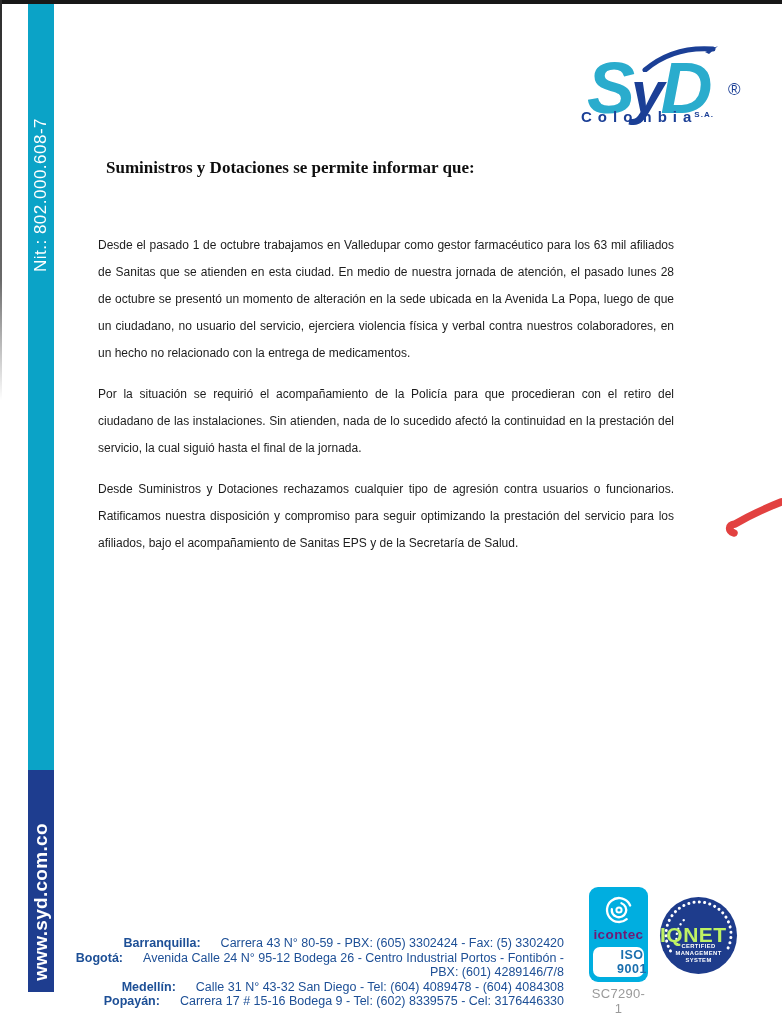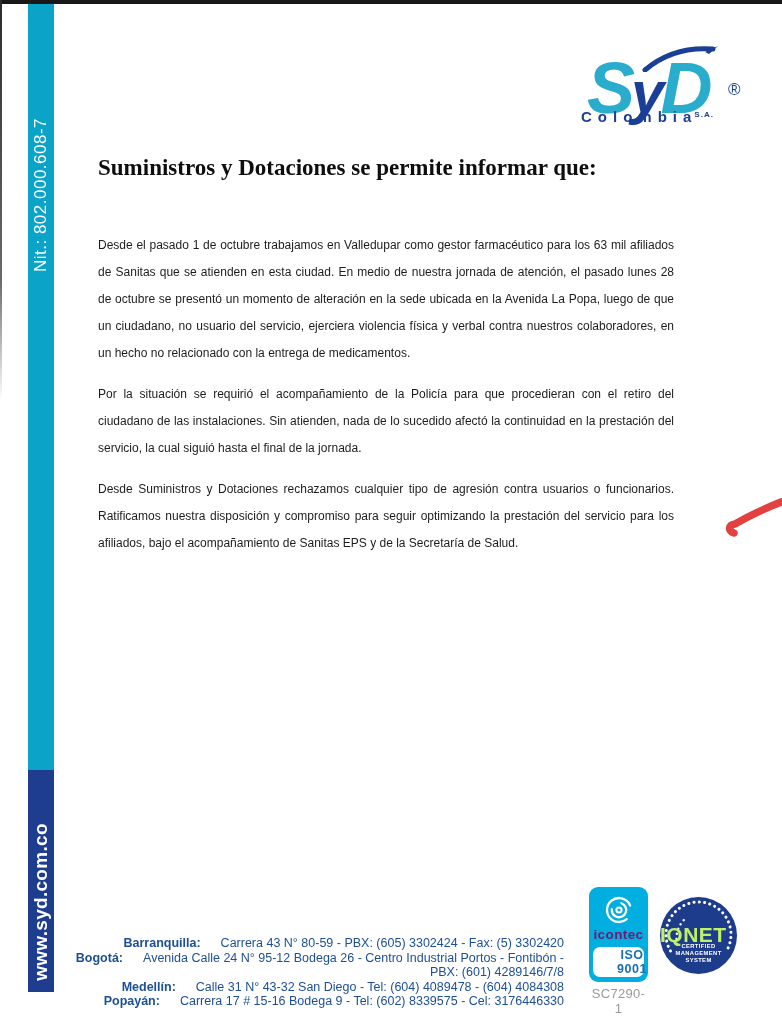--- a/index.html
+++ b/index.html
@@ -30,22 +30,22 @@
   .syd .ly{color:#1b3f96;font-size:60px;}
   .reg{position:absolute;left:141px;top:2px;font-size:17px;color:#1b3f96;
        font-style:normal;font-weight:normal;letter-spacing:0;}
   .swoosh{position:absolute;left:52px;top:-2px;pointer-events:none;}
   .colombia{position:absolute;left:6px;top:64px;color:#1b3f96;font-size:15px;
             letter-spacing:6px;font-weight:600;white-space:nowrap;}
   .colombia .sa{font-size:8px;letter-spacing:1px;position:relative;top:-5px;left:-3px;margin-top:48px;}
 
   
   .doc{position:absolute;left:98px;top:152px;width:576px;}
-  .title{font-family:"Liberation Serif",serif;font-weight:bold;font-size:23px;
-         line-height:32px;color:#0e0e0e;margin:0 0 48px 0;white-space:nowrap;}
+  .title{font-family:"Liberation Serif",serif;font-weight:bold;font-size:17px;
+         line-height:32px;color:#0e0e0e;margin:0 0 48px 8px;white-space:nowrap;}
   .doc p{font-size:12px;line-height:27px;text-align:justify;color:#1d1d1d;
          margin:0 0 14px 0;}
 
   
   .red-mark{position:absolute;left:724px;top:497px;}
 
   
   .addresses{position:absolute;left:70px;top:936px;width:494px;text-align:right;
              color:#1d4f96;font-size:12.5px;line-height:14.6px;}
   .addr-line .city{font-weight:bold;margin-right:20px;}

